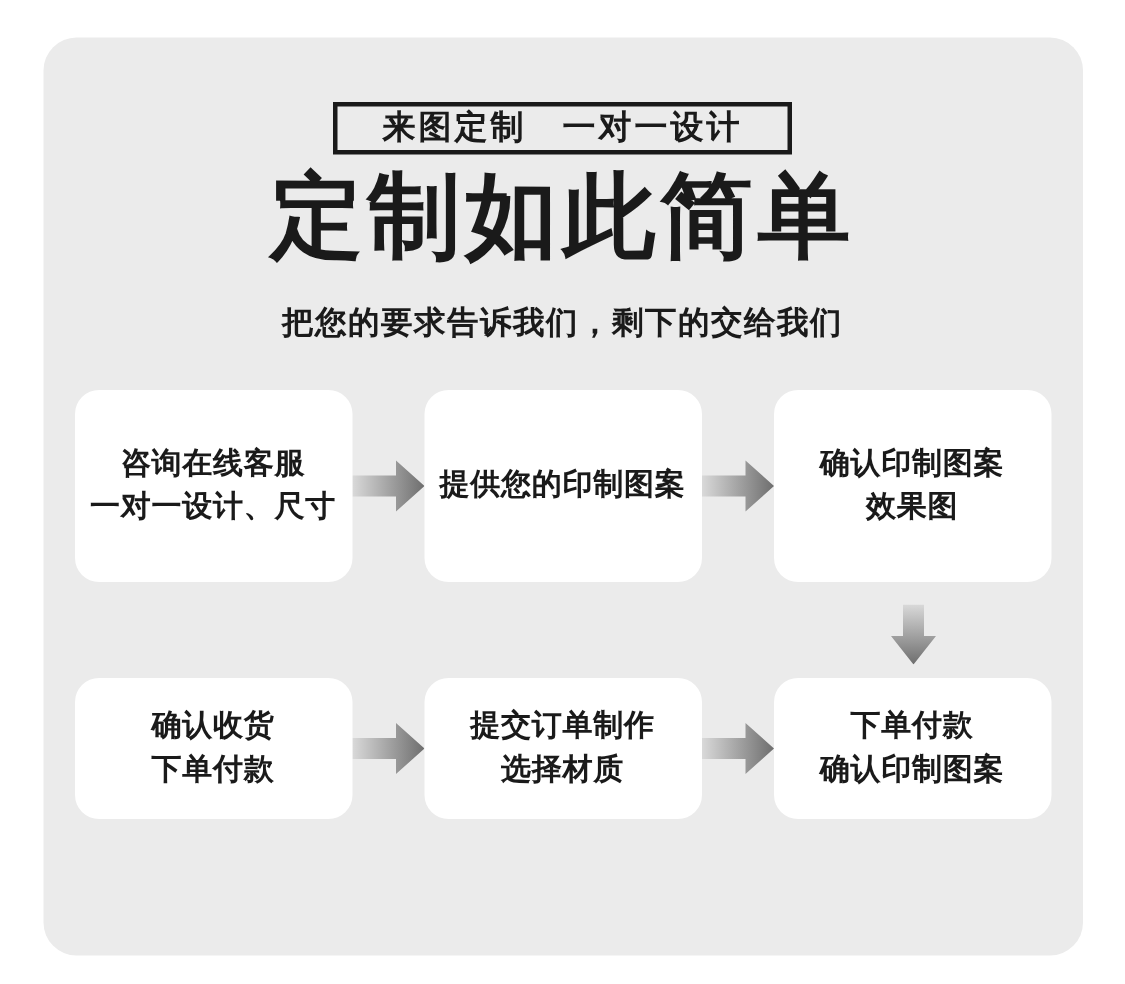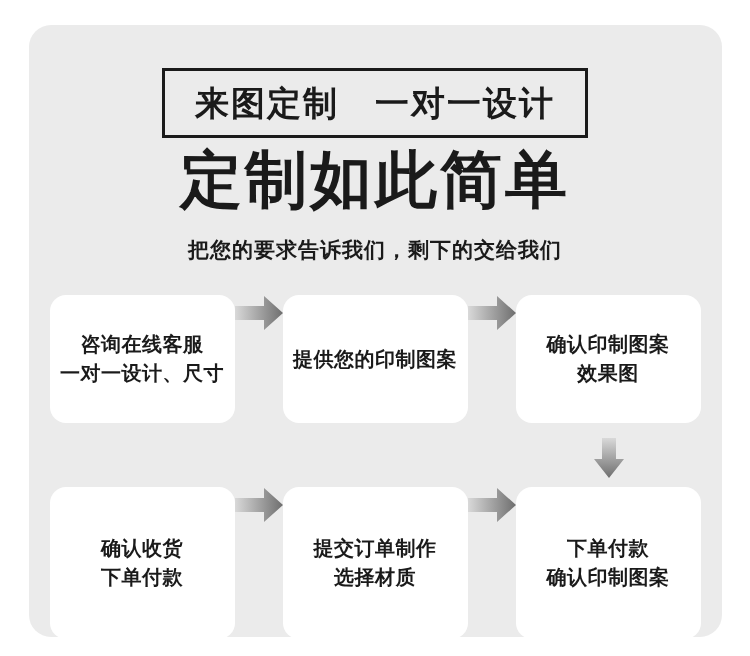--- a/index.html
+++ b/index.html
@@ -14,38 +14,38 @@
     font-family:"Liberation Sans","DejaVu Sans",sans-serif;
     color:var(--text);
   }
   .panel{
     width:693px;height:612px;margin:25px auto 0;
     background:var(--panel-bg);border-radius:22px;
     padding-top:43px;text-align:center;
   }
   .badge{
     display:inline-block;border:3px solid var(--badge-border);
-    padding:10px 30px;font-size:34px;font-weight:700;
+    padding:0 30px;font-size:22px;font-weight:700;
     letter-spacing:2px;line-height:1.3;white-space:nowrap;
   }
   .title{
     font-size:62px;font-weight:900;letter-spacing:3px;
     margin-top:8px;line-height:1.1;font-family:Liberation Serif, serif;
   }
   .subtitle{
     font-size:21px;font-weight:600;letter-spacing:1px;margin-top:22px;
   }
   .flow{width:651px;margin:31px auto 0;text-align:left}
-  .row{display:flex;align-items:flex-start}
+  .row{display:flex;align-items:center}
   .step{
     width:185px;height:128px;background:var(--card-bg);border-radius:16px;
     display:flex;flex-direction:column;justify-content:center;
     align-items:center;text-align:center;flex:none;
   }
-  .row2 .step{height:152px}
+  .row2 .step{height:94px}
   .step-line{display:block;font-size:20px;font-weight:700;line-height:1.45;letter-spacing:.5px}
   .harrow{width:48px;height:36px;flex:none;display:block}
   .gaprow{position:relative;height:64px}
   .varrow{position:absolute;left:544px;top:15px;width:30px;height:40px;display:block}
   .stop-a{stop-color:var(--arrow-light)}
   .stop-b{stop-color:var(--arrow-dark)}
 </style>
 </head>
 <body>
 

